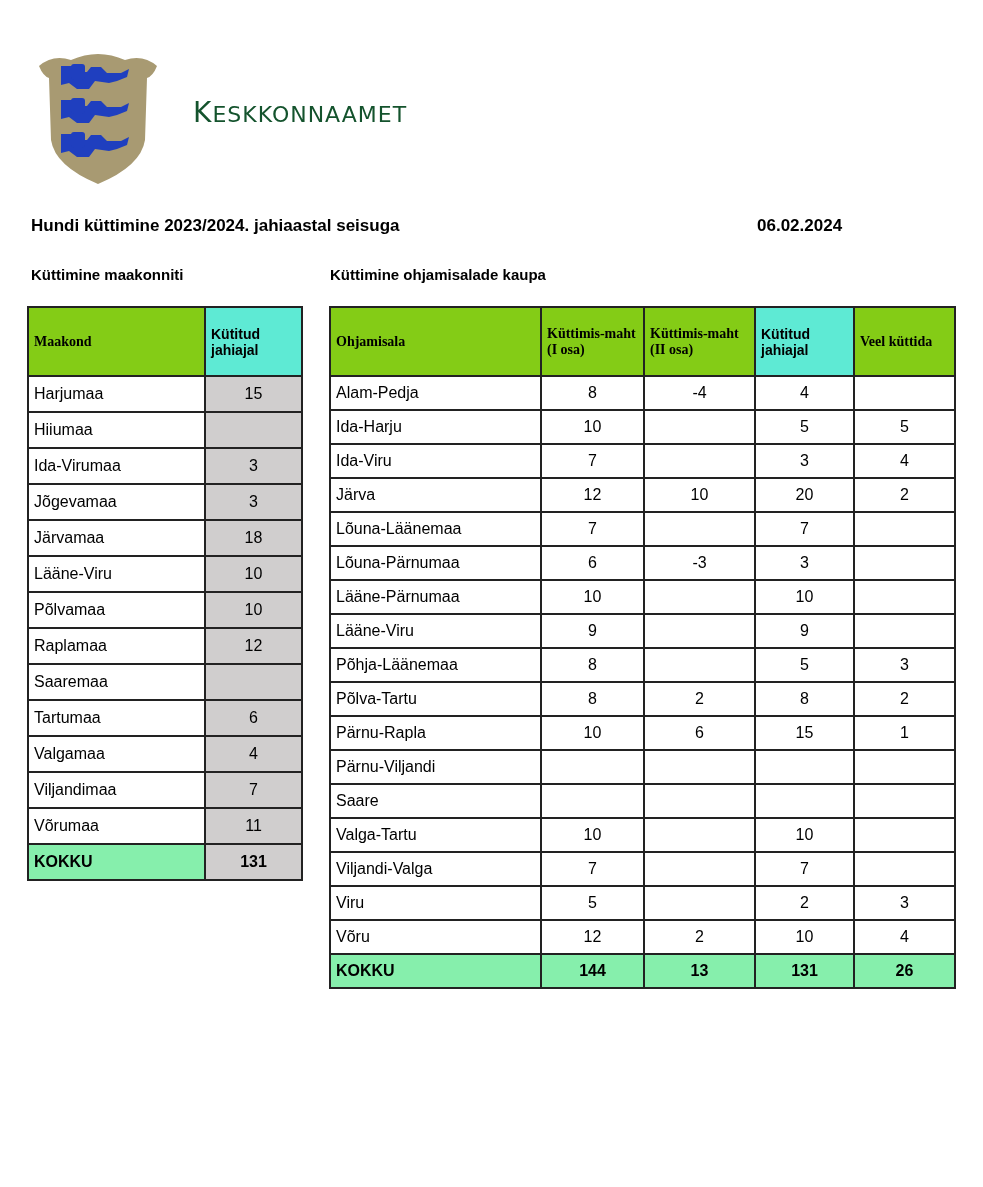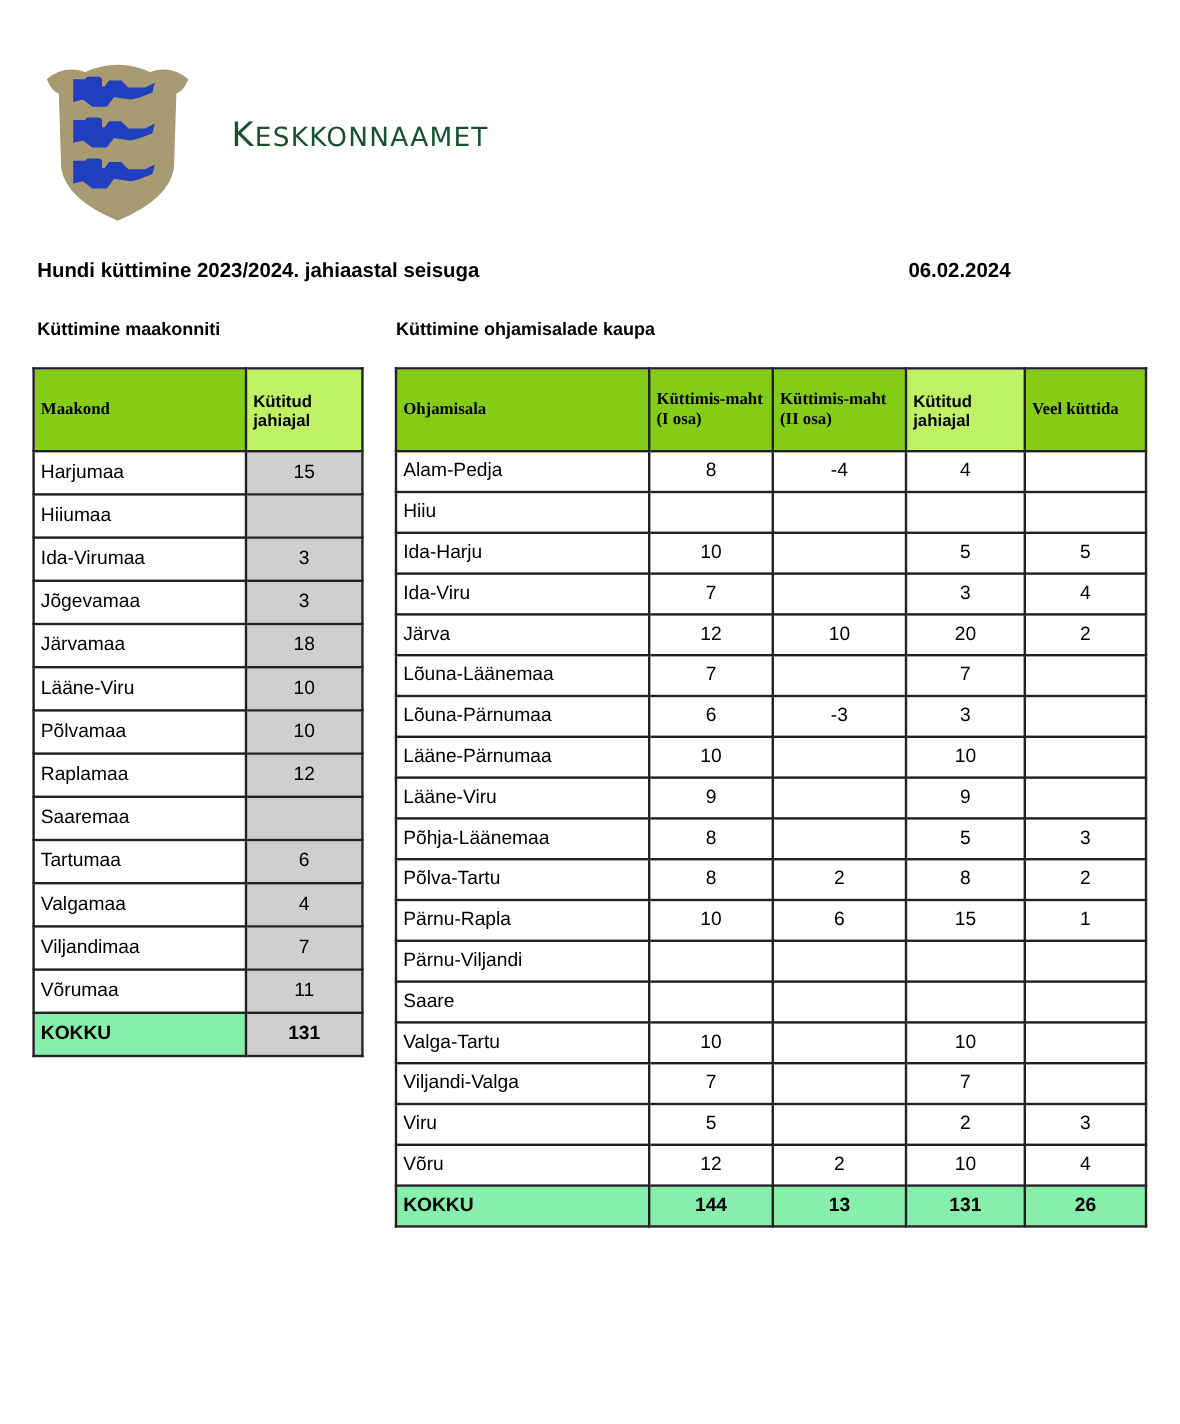--- a/index.html
+++ b/index.html
@@ -11,21 +11,21 @@
   .org-name .big { font-size: 28px; }
   .title { position: absolute; left: 31px; top: 216px; font-size: 17px; font-weight: bold; }
   .date { position: absolute; left: 757px; top: 216px; font-size: 17px; font-weight: bold; }
   .sub1 { position: absolute; left: 31px; top: 266px; font-size: 15px; font-weight: bold; }
   .sub2 { position: absolute; left: 330px; top: 266px; font-size: 15px; font-weight: bold; }
 
   table { position: absolute; border-collapse: collapse; table-layout: fixed; }
   td, th { border: 2px solid #222; padding: 0 5px; font-size: 16px; overflow: hidden; }
   th { font-size: 14px; font-weight: bold; text-align: left; line-height: 16px; vertical-align: middle; }
   th.blue { background: #84cc16; font-family: Liberation Serif, serif; }
-  th.grey { background: #bef264; }
+  th.grey { background: #5eead4; }
   td.num { text-align: center; }
   td.grey { background: #d0cece; }
   tr.total td { background: #86efac; font-weight: bold; }
   tr.total td.grey { background: #d0cece; }
 
   #county-table { left: 27px; top: 306px; }
   #county-table .hdr { height: 69px; }
   #county-table tr.row td { height: 34px; }
   #zone-table { left: 329px; top: 306px; }
   #zone-table .hdr { height: 69px; }
@@ -149,27 +149,20 @@
   </tbody>
     <tbody id="zone-body">
       <tr class="row">
         <td>Alam-Pedja</td>
         <td class="num">8</td>
         <td class="num">-4</td>
         <td class="num">4</td>
         <td class="num"></td>
       </tr>
       <tr class="row">
-        <td>Hiiu</td>
-        <td class="num"></td>
-        <td class="num"></td>
-        <td class="num"></td>
-        <td class="num"></td>
-      </tr>
-      <tr class="row">
         <td>Ida-Harju</td>
         <td class="num">10</td>
         <td class="num"></td>
         <td class="num">5</td>
         <td class="num">5</td>
       </tr>
       <tr class="row">
         <td>Ida-Viru</td>
         <td class="num">7</td>
         <td class="num"></td>

